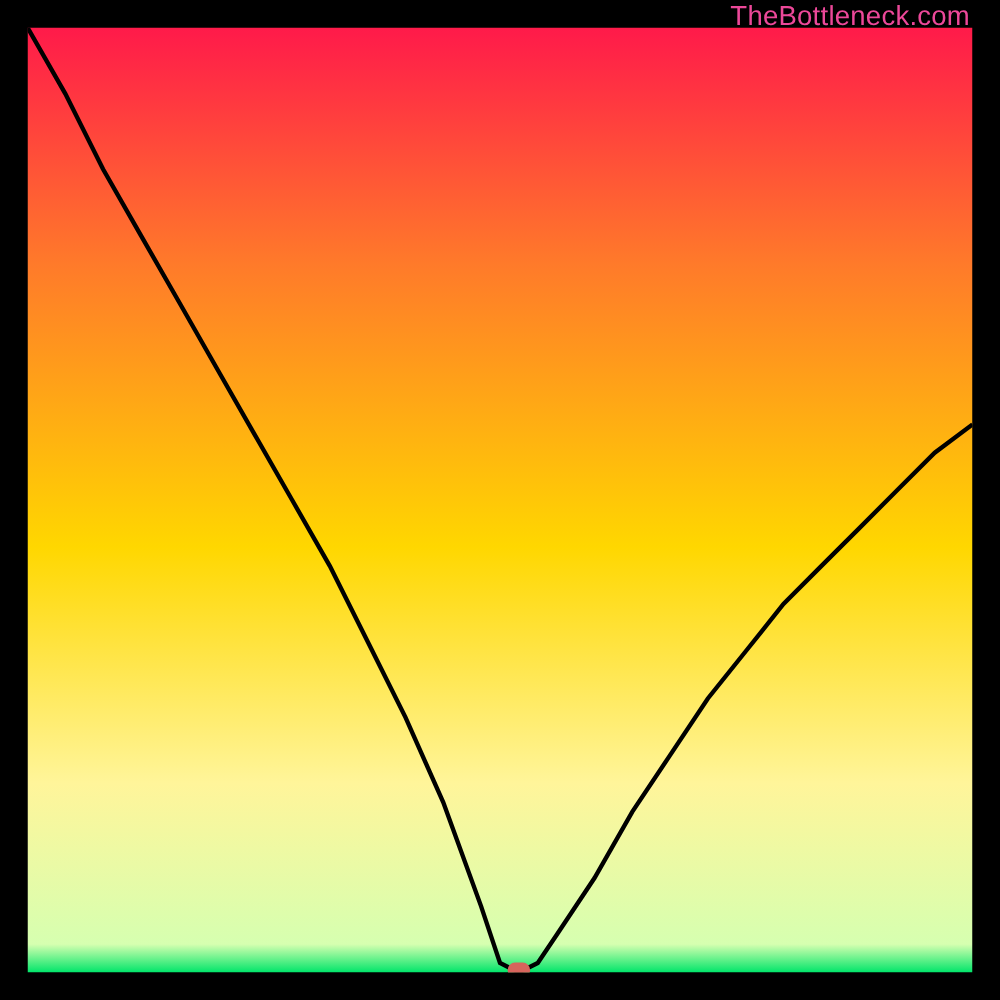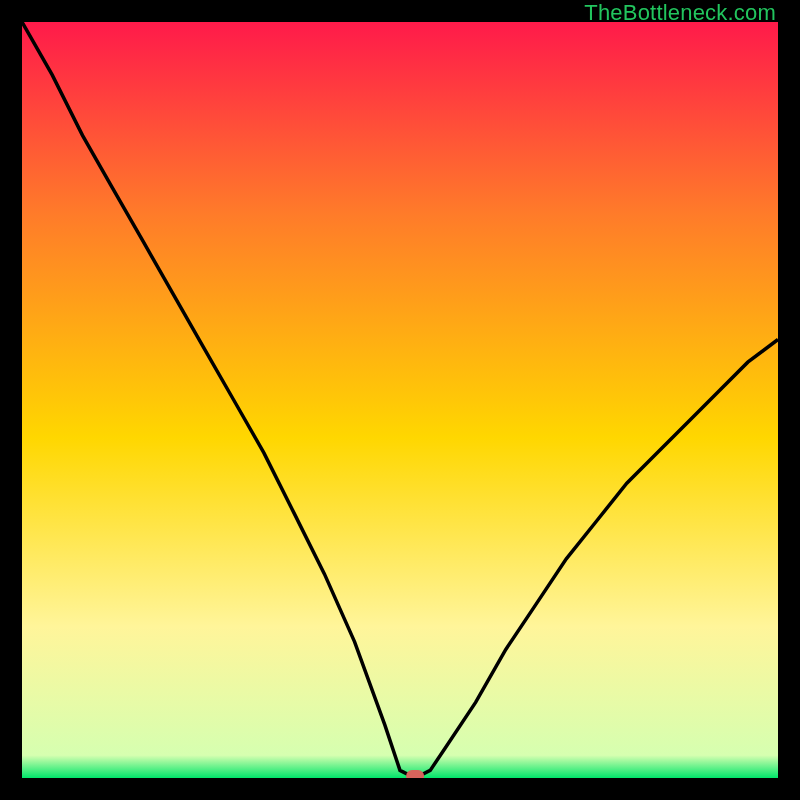--- a/index.html
+++ b/index.html
@@ -23,21 +23,21 @@
     position: absolute;
     left: 0;
     top: 0;
     width: 756px;
     height: 756px;
   }
   .watermark {
     position: absolute;
     top: 0px;
     right: 24px;
-    color: #22c55e;
+    color: #ec4899;
     font-size: 22px;
     font-weight: 500;
     letter-spacing: 0.2px;
     z-index: 5;
   }
 </style>
 </head>
 <body>
 
 <div class="watermark">TheBottleneck.com</div>

